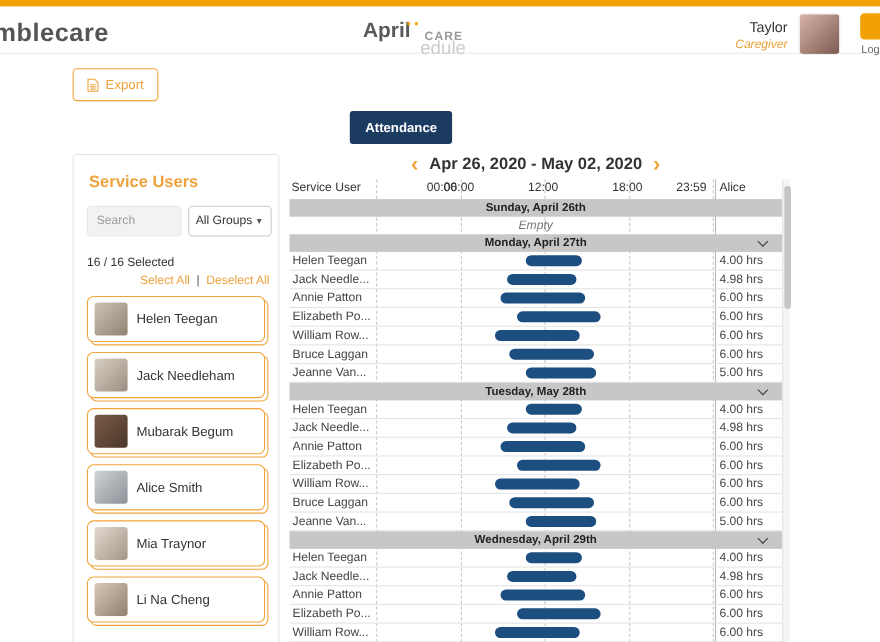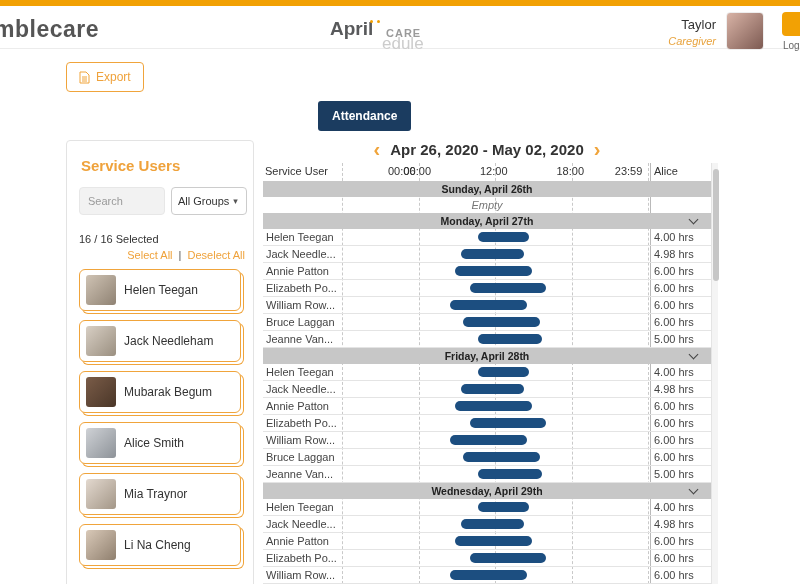--- a/index.html
+++ b/index.html
@@ -220,21 +220,21 @@
         <span class="row-name">Bruce Laggan</span>
         <div class="row-bar" style="left: 200.125px; width: 76.5px; background: rgb(28, 78, 128);"></div>
         <span class="row-hours">6.00 hrs</span>
       </div>
       <div class="sched-row" style="top: 168px;">
         <span class="row-name">Jeanne Van...</span>
         <div class="row-bar" style="left: 215.425px; width: 63.75px; background: rgb(28, 78, 128);"></div>
         <span class="row-hours">5.00 hrs</span>
       </div>
       <div class="day-band" style="top: 185px;">
-        <span>Friday, April 28th</span>
+        <span>Tuesday, May 28th</span>
         <span class="day-chevron"></span>
       </div>
       <div class="sched-row" style="top: 201px;">
         <span class="row-name">Helen Teegan</span>
         <div class="row-bar" style="left: 215.425px; width: 51px; background: rgb(28, 78, 128);"></div>
         <span class="row-hours">4.00 hrs</span>
       </div>
       <div class="sched-row" style="top: 218px;">
         <span class="row-name">Jack Needle...</span>
         <div class="row-bar" style="left: 197.575px; width: 63.495px; background: rgb(28, 78, 128);"></div>

